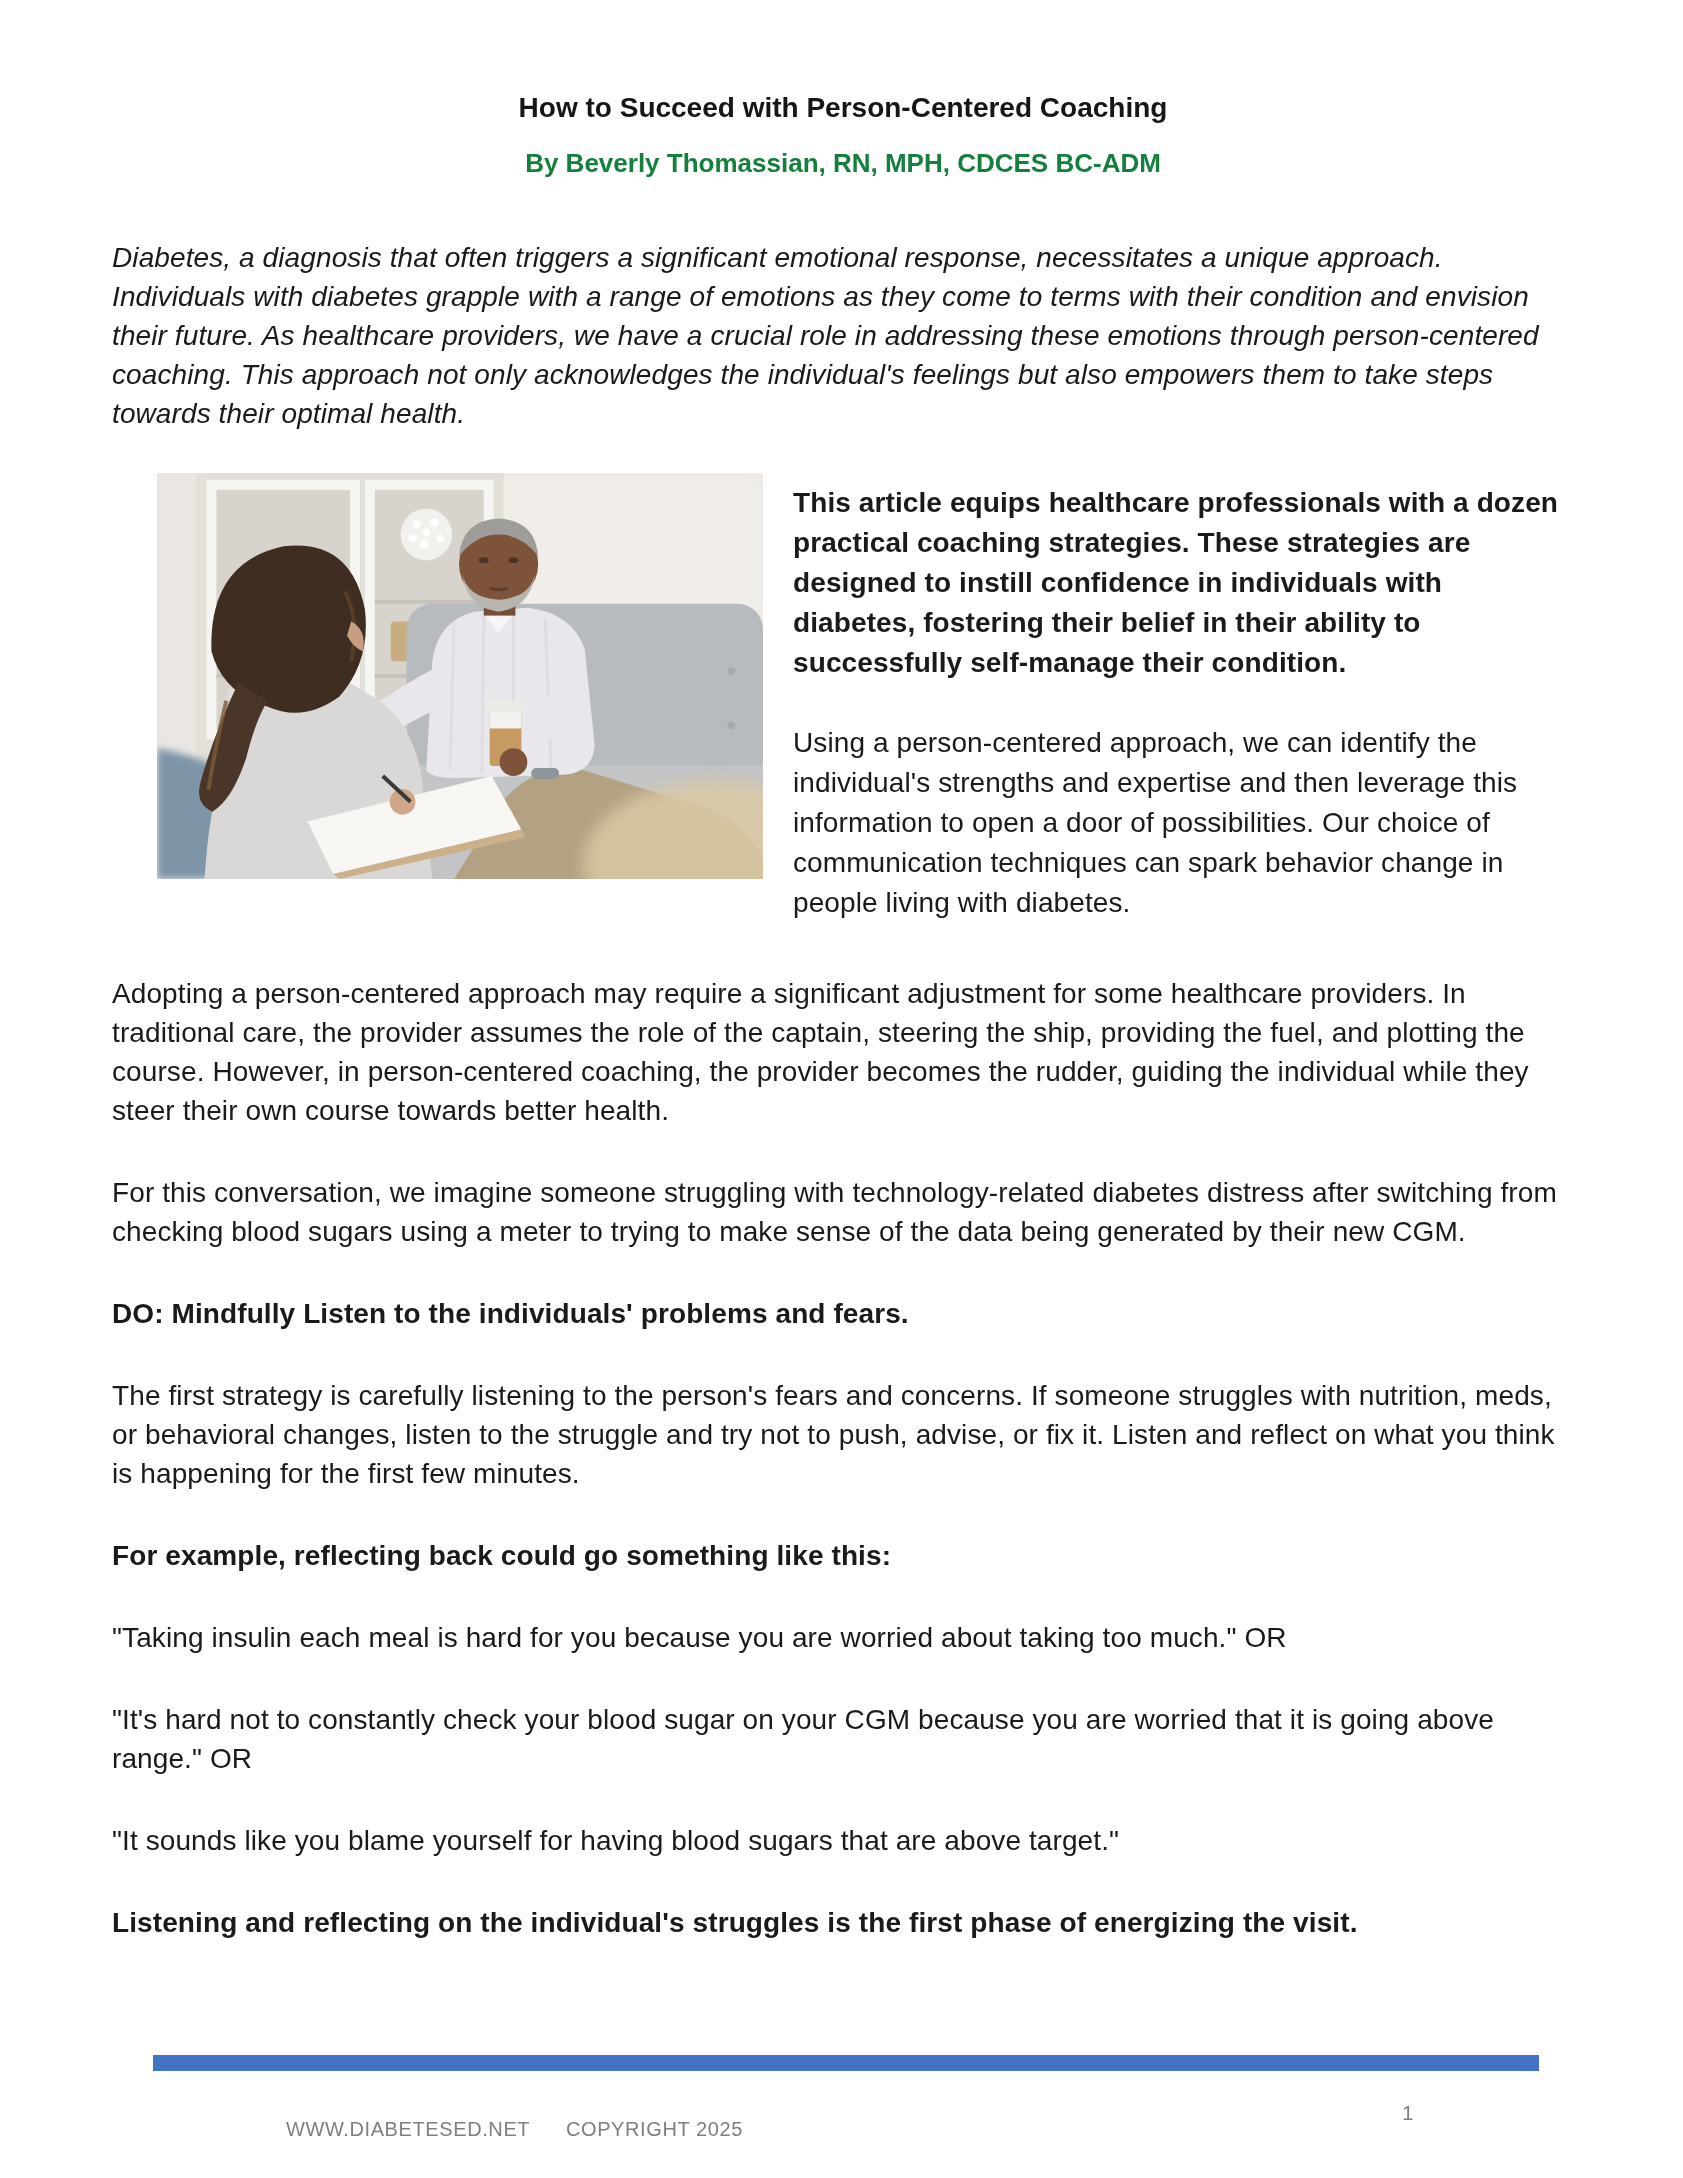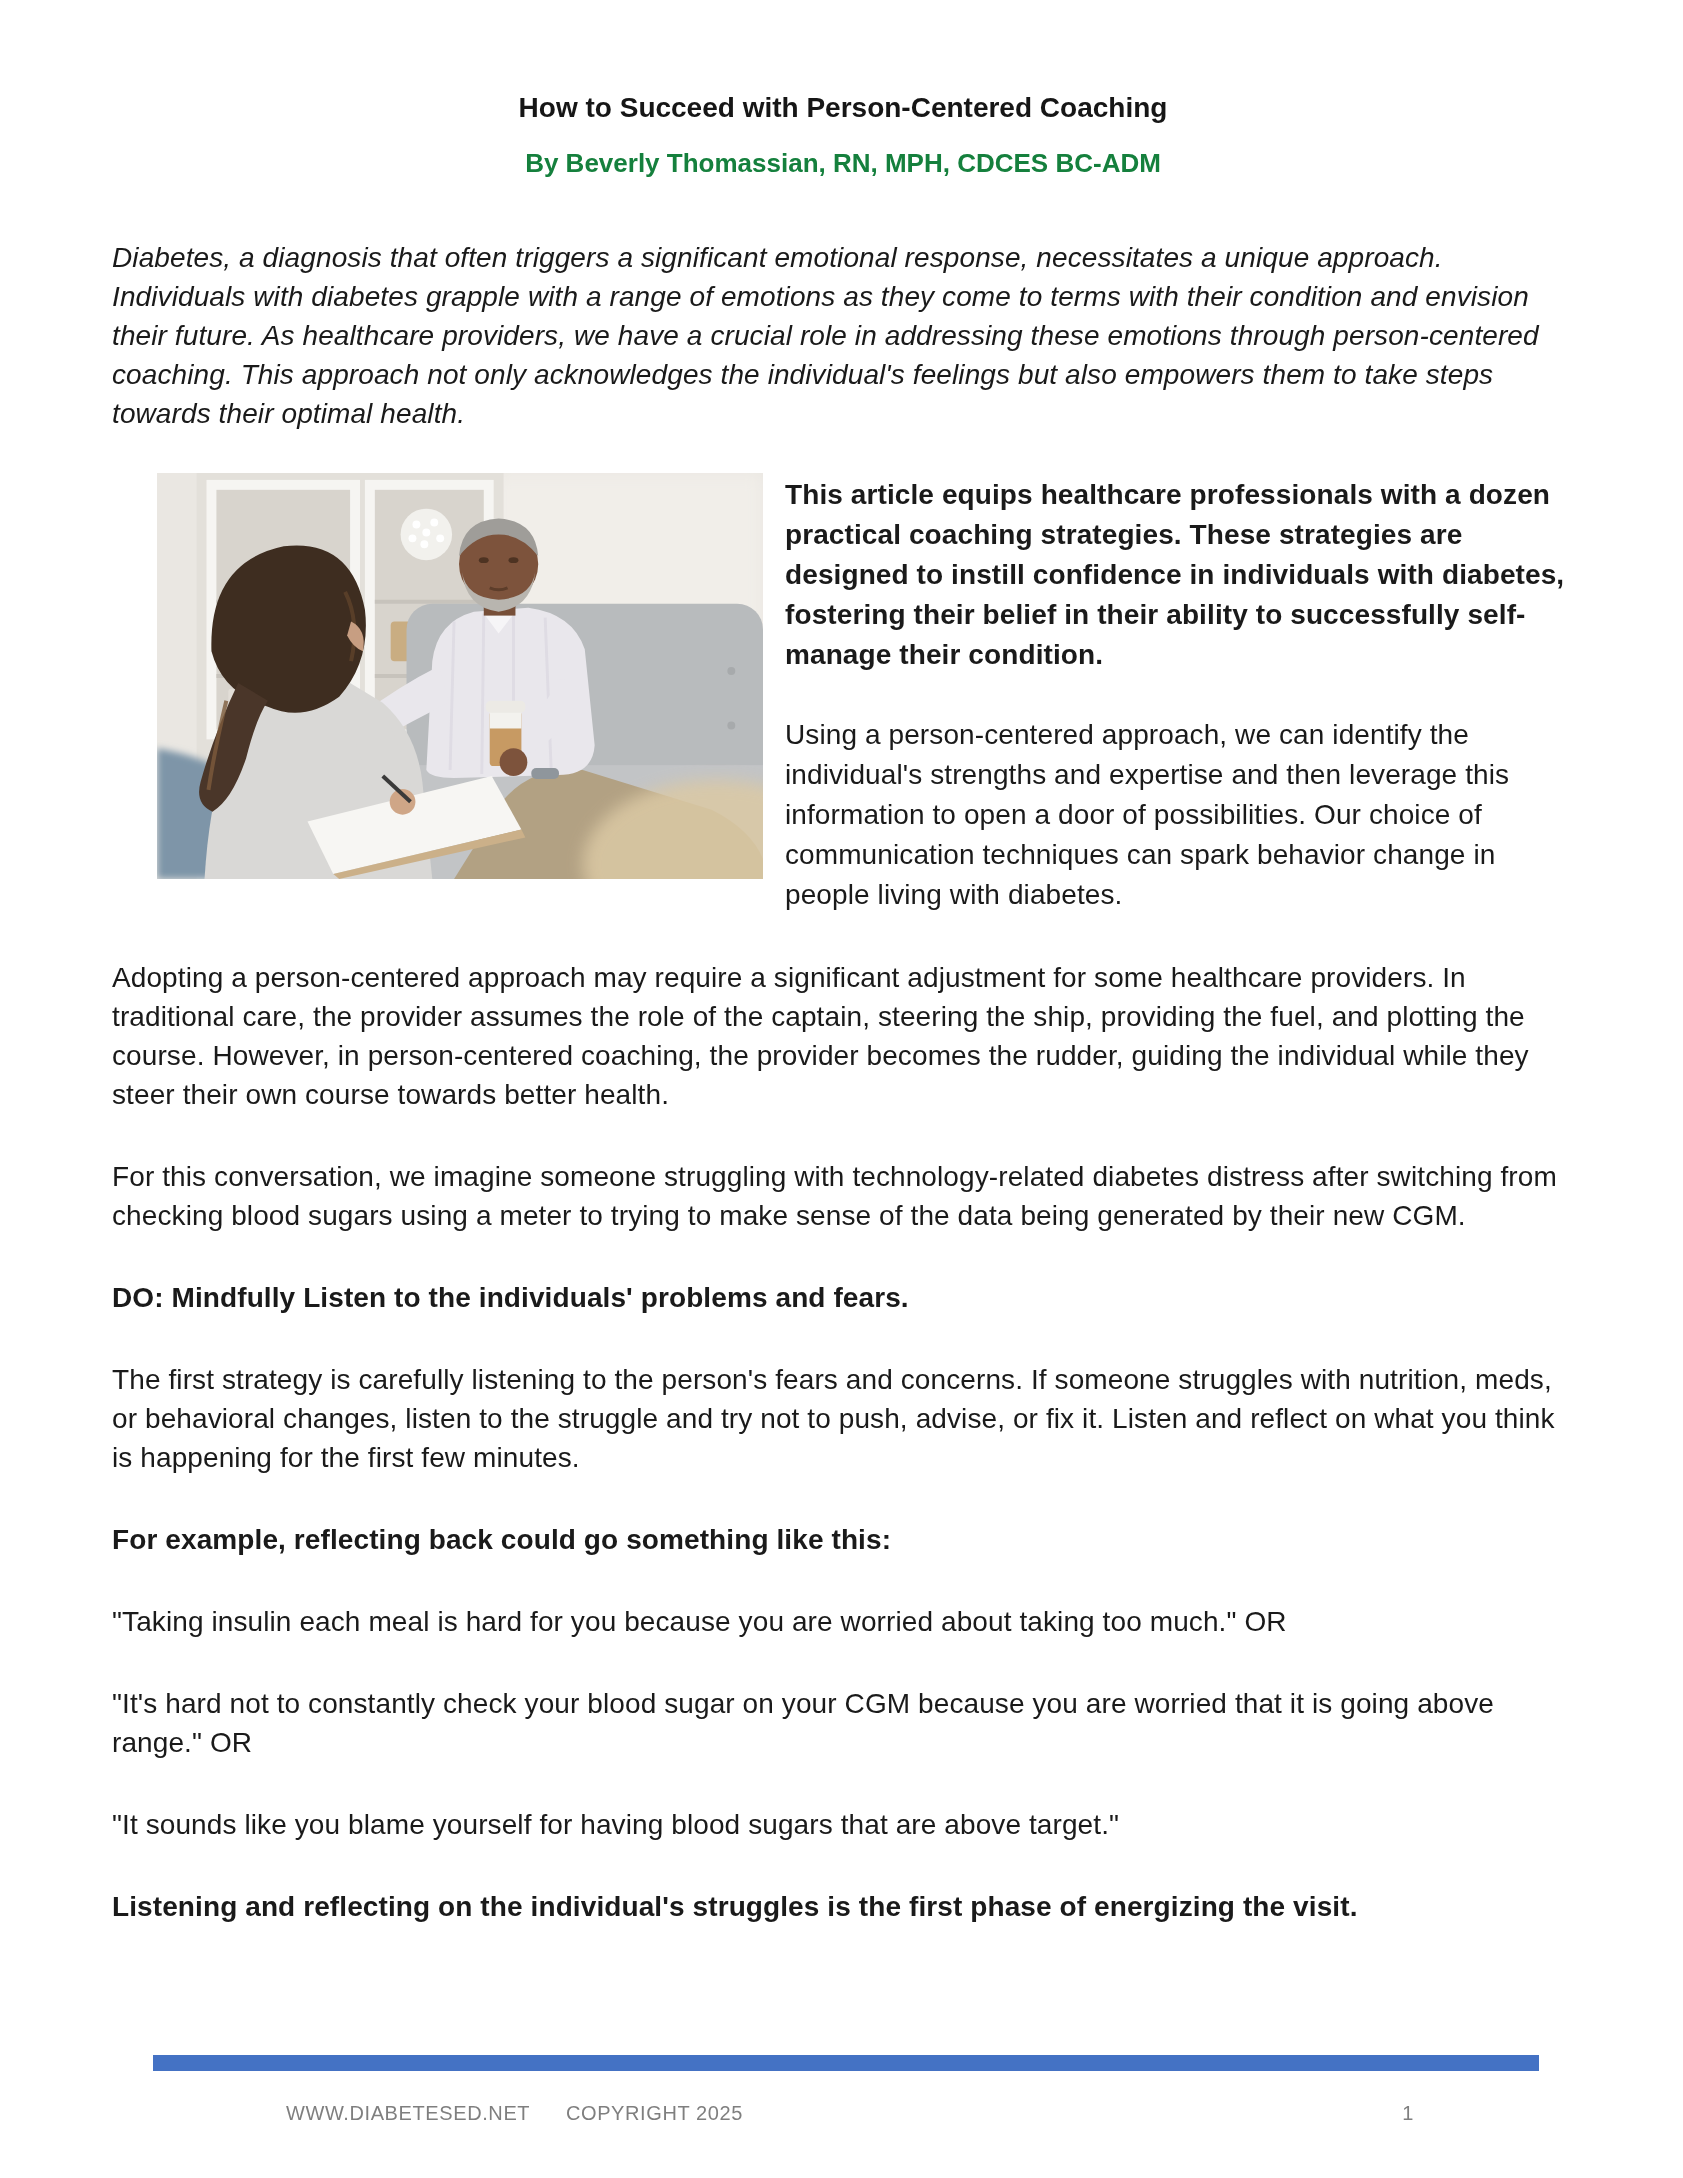--- a/index.html
+++ b/index.html
@@ -54,41 +54,41 @@
   }
   .photo-wrap svg { display: block; }
   .aside-col {
     flex: 1 1 auto;
     margin-left: 22px;
     padding-top: 2px;
   }
   .aside-col p {
     font-size: 28px;
     line-height: 40px;
-    margin: 0;
+    margin: 8px;
     letter-spacing: 0.1px;
   }
   .aside-col p.aside-regular { margin-top: 40px; }
   .footer-bar {
     position: absolute;
     left: 153px;
     width: 1386px;
     top: 2055px;
     height: 16px;
   }
   .footer-row {
     position: absolute;
     left: 112px; right: 109px;
     top: 2099px;
     font-size: 20px;
     line-height: 28px;
     color: #7f7f7f;
     letter-spacing: 0.6px;
   }
-  .footer-left { position: absolute; left: 174px; top: 0; white-space: nowrap; }
+  .footer-left { position: absolute; left: 174px; top: 16px; white-space: nowrap; }
   .footer-left .footer-copyright { margin-left: 30px; }
   .footer-page { position: absolute; right: 160px; top: 0; }
 </style>
 </head>
 <body>
 
 <div class="page">
   <div class="content">
 
     <h1 class="doc-title">How to Succeed with Person-Centered Coaching</h1>

